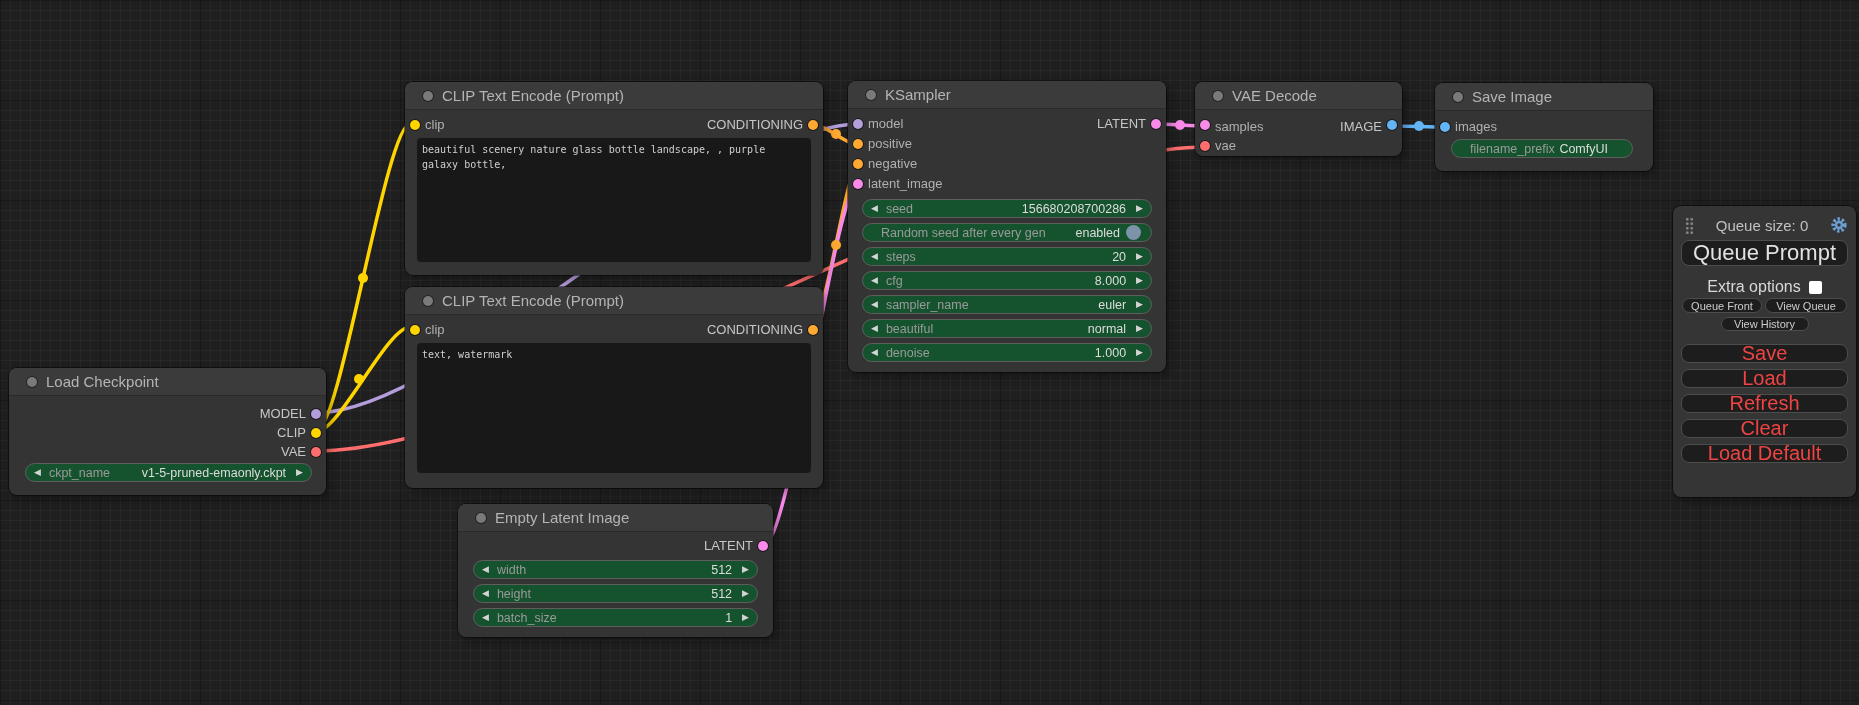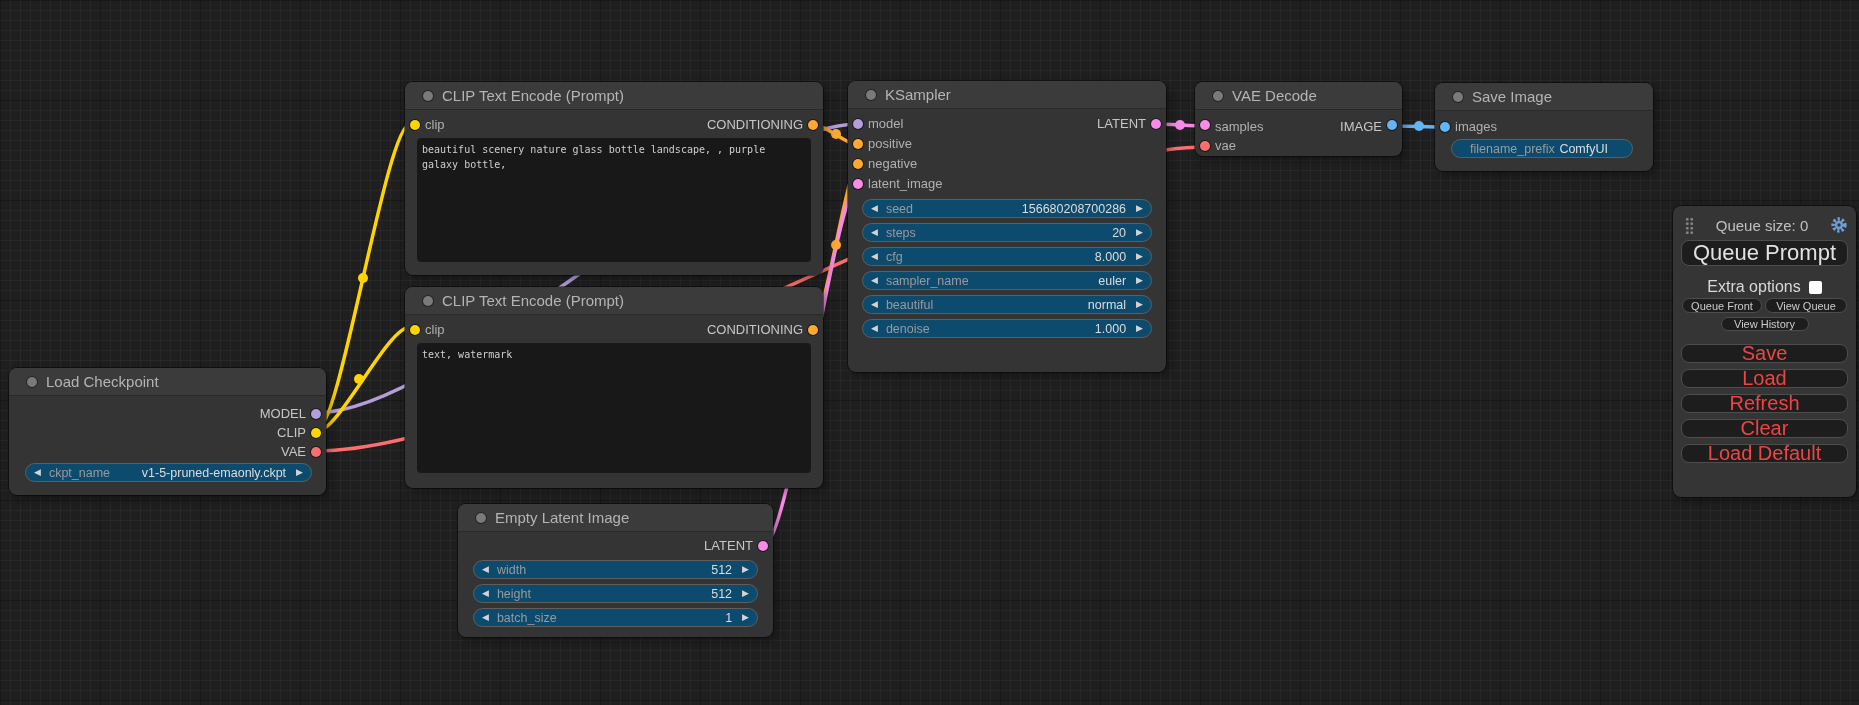--- a/index.html
+++ b/index.html
@@ -38,21 +38,21 @@
   .row.out{justify-content:flex-end;padding-right:20px;}
   .row.duo{justify-content:space-between;padding:0 20px;}
   .dot{position:absolute;width:10px;height:10px;border-radius:50%;top:50%;transform:translateY(-50%);
     box-shadow:0 0 0 1px rgba(0,0,0,.5);}
   .dot.in{left:5px;} .dot.out{right:5px;}
   .pc-model{background:var(--c-model);} .pc-clip{background:var(--c-clip);} .pc-vae{background:var(--c-vae);}
   .pc-cond{background:var(--c-conditioning);} .pc-latent{background:var(--c-latent);} .pc-image{background:var(--c-image);}
 
   .widget{
     display:flex;align-items:center;height:19px;box-sizing:border-box;
-    background:#0c4a6e;border:1px solid #5e5e5e;border-radius:10px;
+    background:#14532d;border:1px solid #5e5e5e;border-radius:10px;
     margin:0 14px 5px;padding:0 8px;font-size:12.5px;color:#9a9a9a;
   }
   .widget .arrow{color:#d4d4d4;font-size:9px;line-height:1;flex:0 0 auto;}
   .widget .wlabel{margin-left:8px;white-space:nowrap;}
   .widget .wvalue{flex:1;text-align:right;margin-right:10px;color:#dcdcdc;white-space:nowrap;}
   .widget.noarrow{padding:0 10px 0 18px;}
   .widget .toggle{width:15px;height:15px;border-radius:50%;background:var(--c-toggle);flex:0 0 auto;margin-left:6px;}
 
   .nodetext{
     margin:4px 12px 0;background:#181818;border-radius:4px;
@@ -214,20 +214,25 @@
     <div class="row in" style="margin-bottom:1px;">
       <span class="dot in pc-latent"></span>
       <span>latent_image</span>
     </div>
     <div class="widget" style="margin-top:6px;">
       <span class="arrow">◀</span>
       <span class="wlabel">seed</span>
       <span class="wvalue">156680208700286</span>
       <span class="arrow">▶</span>
     </div>
+    <div class="widget noarrow">
+      <span class="wlabel" style="margin-left:0;">Random seed after every gen</span>
+      <span class="wvalue" style="margin-right:0;">enabled</span>
+      <span class="toggle"></span>
+    </div>
     <div class="widget">
       <span class="arrow">◀</span>
       <span class="wlabel">steps</span>
       <span class="wvalue">20</span>
       <span class="arrow">▶</span>
     </div>
     <div class="widget">
       <span class="arrow">◀</span>
       <span class="wlabel">cfg</span>
       <span class="wvalue">8.000</span>

